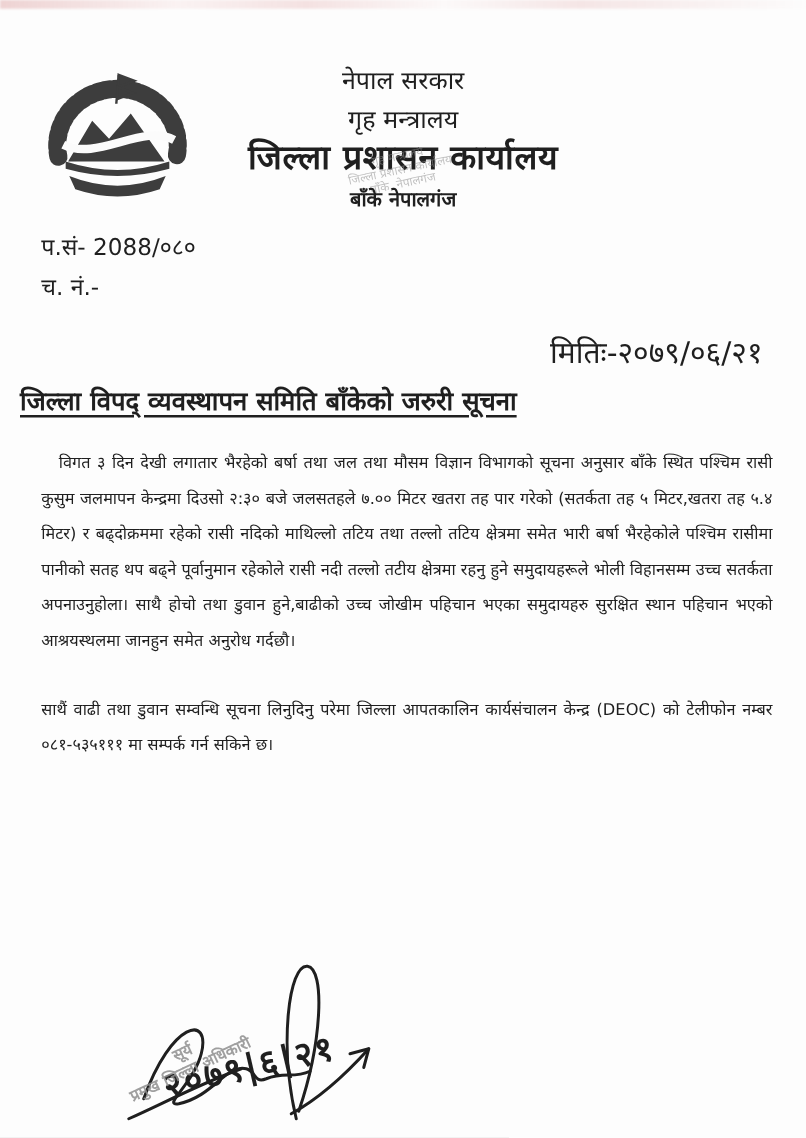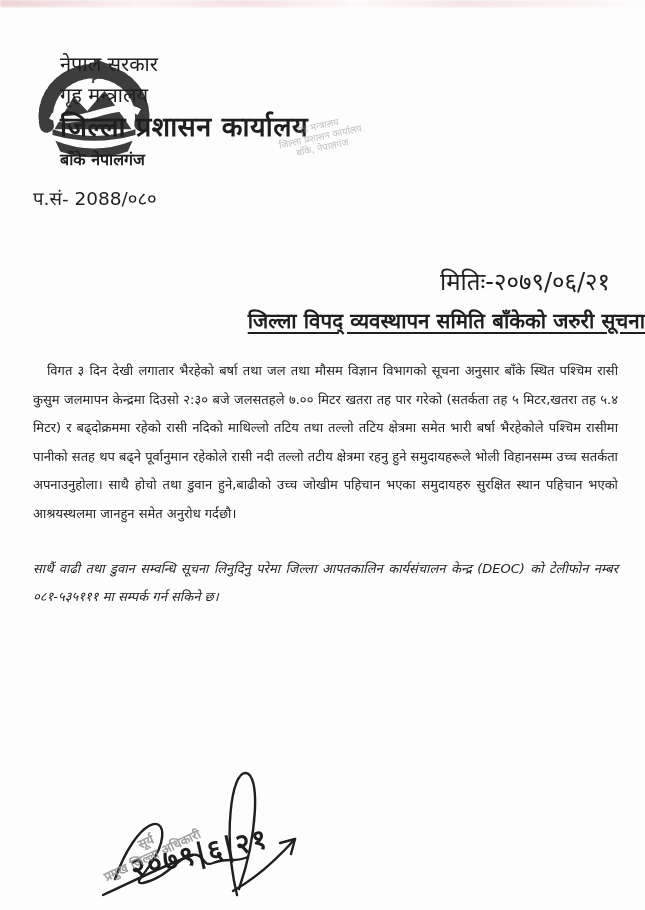--- a/index.html
+++ b/index.html
@@ -19,52 +19,52 @@
     position:absolute;top:0;left:0;right:0;height:7px;
     background:linear-gradient(90deg,
       rgba(205,115,115,.30), rgba(235,180,180,.14) 22%,
       rgba(215,130,130,.22) 38%, rgba(245,215,215,.10) 55%,
       rgba(210,125,125,.18) 72%, rgba(250,240,240,.08));
     filter:blur(1px);
   }
   
   .emblem{position:absolute;left:30px;top:56px;width:128px;height:108px;opacity:.92;}
   
-  .header{position:absolute;left:60px;right:60px;top:52px;line-height:1.2;}
+  .header{position:absolute;left:60px;right:60px;top:52px;text-align:center;line-height:1.2;}
   .hdr-gov{font-size:20px;margin-bottom:7px;}
   .hdr-ministry{font-size:20px;margin-bottom:4px;}
   .hdr-office{font-size:27px;font-weight:bold;margin-bottom:7px;letter-spacing:.5px;}
   .hdr-location{font-size:16px;font-weight:bold;position:relative;z-index:2;}
   
   .hdr-stamp{
     position:absolute;left:278px;top:120px;z-index:1;
     transform:rotate(-12deg);
     color:var(--stamp-gray);opacity:.55;font-size:9.5px;line-height:11px;
     text-align:center;white-space:nowrap;pointer-events:none;
   }
   
   .refs{position:absolute;left:33px;top:183px;font-size:18.5px;line-height:32px;}
   
   .date-line{position:absolute;right:35px;top:264px;font-size:24px;}
   
   .notice-title{
-    position:absolute;left:16px;right:0;top:306px;text-align:right;
+    position:absolute;left:16px;right:0;top:306px;text-align:left;
     font-size:20.5px;font-weight:bold;
   }
   .notice-title span{
     text-decoration:underline;text-underline-offset:4px;text-decoration-thickness:1.5px;
   }
   
   .body-text{
     position:absolute;left:33px;width:585px;top:357px;
     font-size:13px;line-height:28.6px;text-align:justify;
   }
   .body-text p{margin:0;}
   .para1{text-indent:14px;}
-  .para3{margin-top:26px !important;font-style:italic;}
+  .para3{margin-top:26px !important;}
   
   .signature{position:absolute;left:85px;top:745px;width:300px;height:165px;z-index:3;pointer-events:none;}
   .sig-svg{position:absolute;left:0;top:0;}
   .sig-date{
     position:absolute;left:44px;top:88px;
     transform:rotate(-13deg);
     font-size:28px;font-weight:bold;letter-spacing:2px;color:var(--ink);
     white-space:nowrap;
   }
   .sig-stamp{
@@ -107,20 +107,23 @@
     <div>गृह मन्त्रालय</div>
     <div>जिल्ला प्रशासन कार्यालय</div>
     <div>बाँके, नेपालगंज</div>
   </div>
 
   <div class="refs">
     <div>
       <span>प.सं-</span>
       <span>2088/०८०</span>
     </div>
+    <div>
+      <span>च. नं.-</span>
+    </div>
   </div>
 
   <div class="date-line">मितिः-२०७९/०६/२१</div>
 
   <div class="notice-title">
     <span>जिल्ला विपद् व्यवस्थापन समिति बाँकेको जरुरी सूचना</span>
   </div>
 
   <div class="body-text">
     <p class="para1">विगत ३ दिन देखी लगातार भैरहेको बर्षा तथा जल तथा मौसम विज्ञान विभागको सूचना अनुसार बाँके स्थित पश्चिम रासी कुसुम जलमापन केन्द्रमा दिउसो २:३० बजे जलसतहले ७.०० मिटर खतरा तह पार गरेको (सतर्कता तह ५ मिटर,खतरा तह ५.४ मिटर) र बढ्दोक्रममा रहेको रासी नदिको माथिल्लो तटिय तथा तल्लो तटिय क्षेत्रमा समेत भारी बर्षा भैरहेकोले पश्चिम रासीमा पानीको सतह थप बढ्ने पूर्वानुमान रहेकोले रासी नदी तल्लो तटीय क्षेत्रमा रहनु हुने समुदायहरूले भोली विहानसम्म उच्च सतर्कता अपनाउनुहोला। साथै होचो तथा डुवान हुने,बाढीको उच्च जोखीम पहिचान भएका समुदायहरु सुरक्षित स्थान पहिचान भएको आश्रयस्थलमा जानहुन समेत अनुरोध गर्दछौ।</p>

